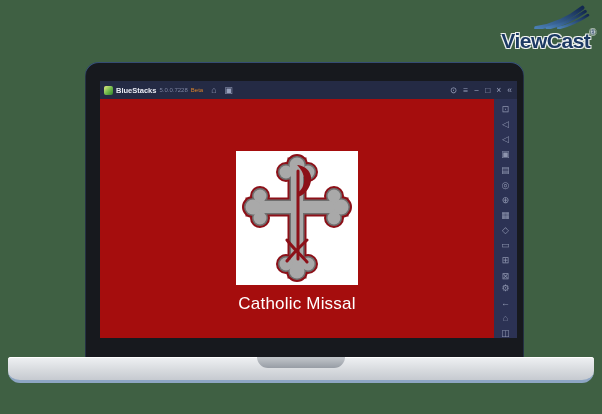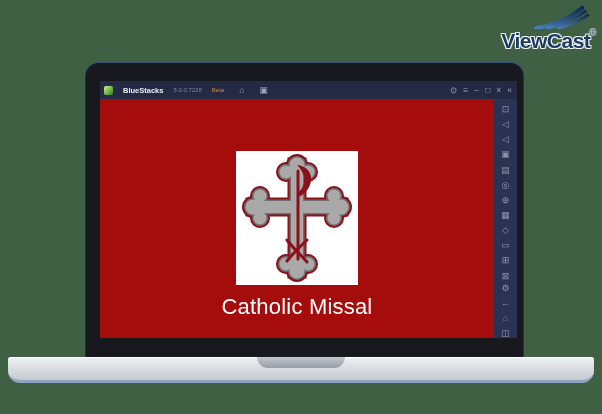--- a/index.html
+++ b/index.html
@@ -28,40 +28,40 @@
                inset -1px 0 0 rgba(90,140,220,.2);
   }
   .screen { position:absolute; left:15px; top:19px; width:417px; height:257px; overflow:hidden; }
 
   
   .titlebar {
     height:18px; background:#242a44;
     display:flex; align-items:center; justify-content:space-between;
     padding:0 5px 0 4px; box-sizing:border-box;
   }
-  .tb-left { display:flex; align-items:center; gap:10px; }
+  .tb-left { display:flex; align-items:center; gap:3px; }
   .bs-logo { width:9px; height:9px; border-radius:2px;
     background:linear-gradient(135deg,#cfe07a 10%,#6db84a 55%,#2f7d2c); }
   .bs-name { font-size:7.5px; font-weight:bold; color:#e9ebf4; }
   .bs-ver  { font-size:6px; color:#7d84a0; }
   .bs-beta { font-size:6px; color:#d9822b; }
   .tb-tab  { font-size:9px; color:#9aa2bd; margin-left:5px; cursor:pointer; }
   .tb-right { display:flex; align-items:center; gap:6px; }
   .tb-ctl { font-size:8.5px; color:#9aa2bd; cursor:pointer; line-height:1; }
 
   
   .screen-body { display:flex; height:239px; }
   .app-content { position:relative; width:394px; background:#a50d0d; }
   .logo-tile {
     position:absolute; left:50%; top:52px; transform:translateX(-50%);
     width:122px; height:134px; background:#ffffff;
   }
   .app-title {
     position:absolute; top:195px; left:0; width:100%;
-    text-align:center; color:#ffffff; font-size:22px; letter-spacing:0.2px;
+    text-align:center; color:#ffffff; font-size:17px; letter-spacing:0.2px;
   }
 
   .sidebar {
     width:23px; background:#2c3254; box-sizing:border-box;
     display:flex; flex-direction:column; justify-content:space-between;
     align-items:center; padding:4px 0 5px 0;
   }
   .sb-group { display:flex; flex-direction:column; align-items:center; gap:3px; }
   .sb-icon { font-size:9px; line-height:1.35; color:#8d94ae; cursor:pointer; }
 

